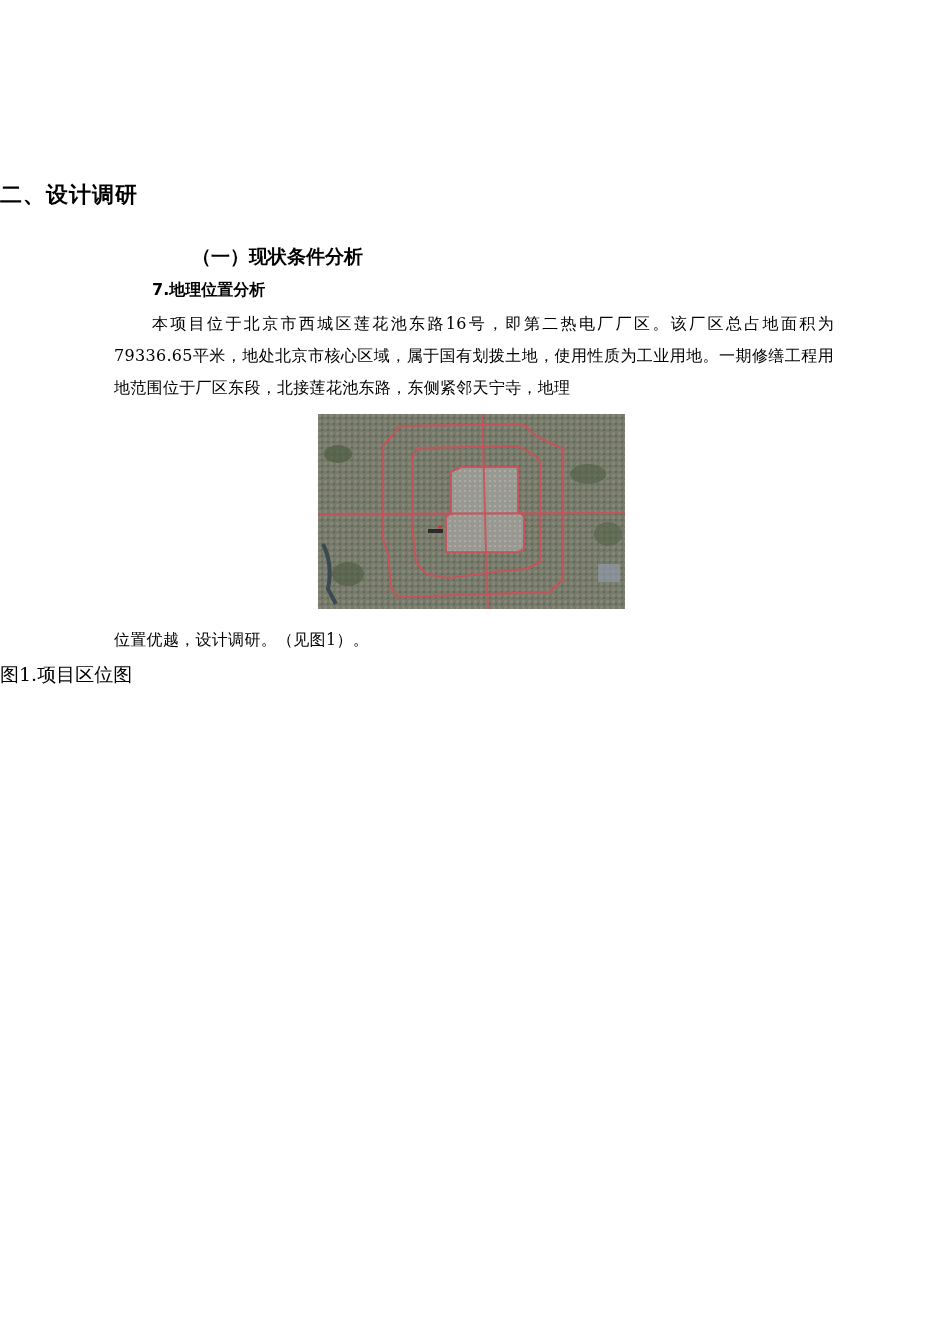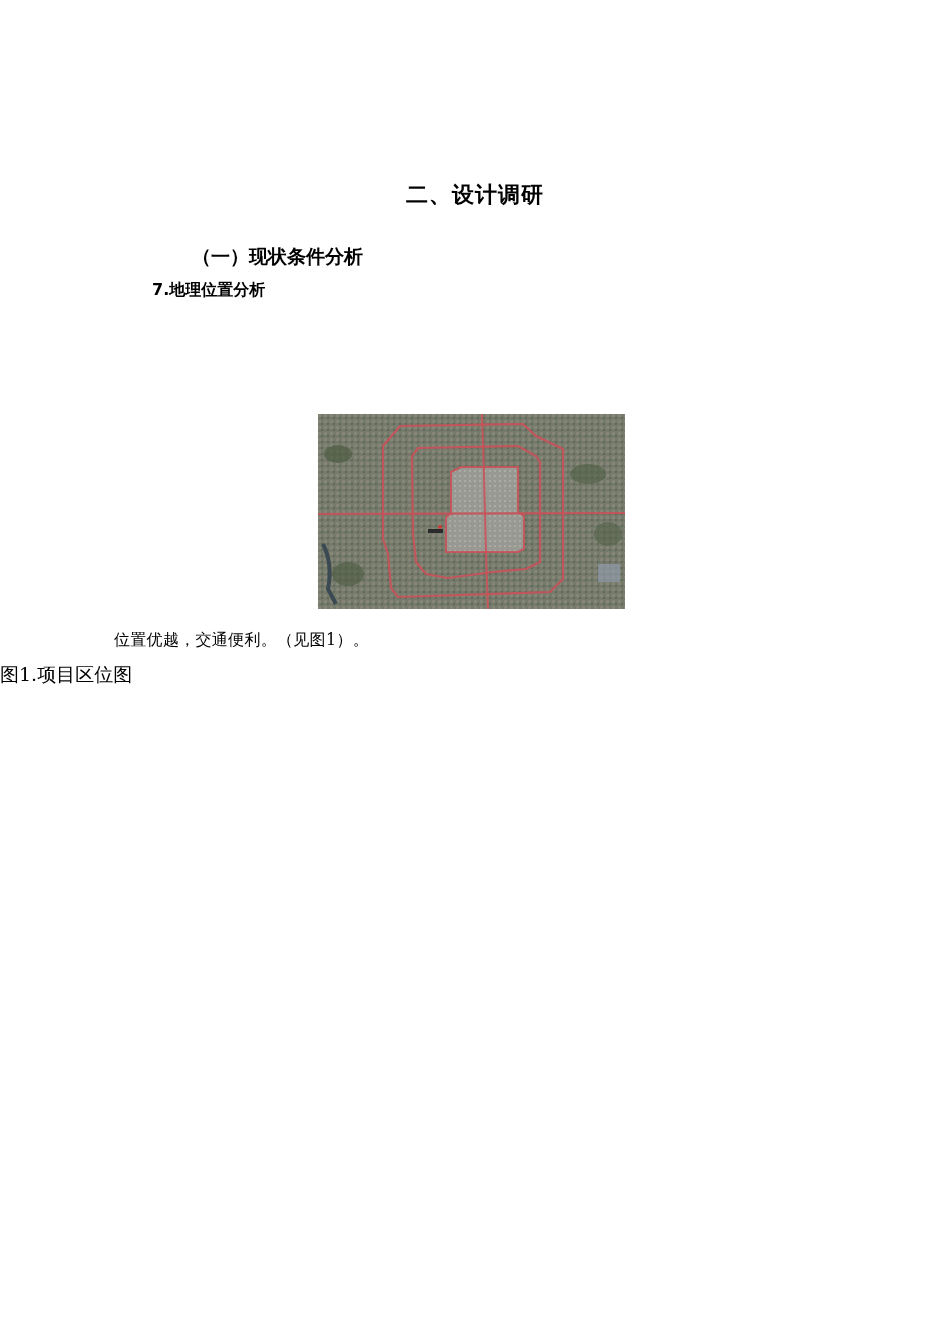--- a/index.html
+++ b/index.html
@@ -4,21 +4,21 @@
   <style>
     html, body { margin: 0; padding: 0; background: #ffffff; }
     body {
       width: 950px; height: 1344px; position: relative; overflow: hidden;
       font-family: "DejaVu Serif", "Liberation Serif", serif;
       color: #000;
     }
     .page { position: absolute; left: 0; top: 0; width: 950px; height: 1344px; }
     .chapter-title {
       position: absolute; left: 0; width: 950px; top: 180px;
-      text-align: center; font-family: "DejaVu Sans", "Liberation Sans", sans-serif;
+      font-family: "DejaVu Sans", "Liberation Sans", sans-serif;
       font-weight: bold; font-size: 22px; letter-spacing: 1px;
     }
     .section-title {
       position: absolute; left: 160px; top: 244px;
       font-family: "DejaVu Sans", "Liberation Sans", sans-serif;
       font-weight: bold; font-size: 19px; margin-left: 32px;
     }
     .subsection-title {
       position: absolute; left: 152px; top: 280px;
       font-family: "DejaVu Sans", "Liberation Sans", sans-serif;
@@ -43,20 +43,21 @@
     }
   </style>
 </head>
 <body>
 
 <div class="page">
   <div class="chapter-title">二、设计调研</div>
   <div class="section-title">（一）现状条件分析</div>
   <div class="subsection-title">7.地理位置分析</div>
 
+  <div class="para indent p1">本项目位于北京市西城区莲花池东路16号，即第二热电厂厂区。该厂区总占地面积为79336.65平米，地处北京市核心区域，属于国有划拨土地，使用性质为工业用地。一期修缮工程用地范围位于厂区东段，北接莲花池东路，东侧紧邻天宁寺，地理</div>
 
   <div class="figure">
     <svg width="307" height="195" viewBox="0 0 307 195">
       <defs>
         <pattern id="grid" width="6" height="6" patternUnits="userSpaceOnUse">
           <rect width="6" height="6" fill="#767a6c"></rect>
           <rect x="0" y="0" width="3" height="3" fill="#858676"></rect>
           <rect x="3" y="3" width="2" height="2" fill="#5e6a55"></rect>
         </pattern>
         <pattern id="grid2" width="5" height="5" patternUnits="userSpaceOnUse">
@@ -83,16 +84,16 @@
 
       <line x1="0" y1="100" x2="307" y2="99" stroke="#c9525a" stroke-width="2.2" opacity="0.9"></line>
 
       <path d="M164 0 L166 60 L168 140 L170 195" stroke="#c9525a" stroke-width="2" fill="none" opacity="0.9"></path>
 
       <rect x="110" y="115" width="15" height="4" fill="#2a2a2a"></rect>
       <circle cx="122" cy="113" r="1.8" fill="#e03030"></circle>
     </svg>
   </div>
 
-  <div class="para p1b">位置优越，交通便利。（见图1）。</div>
+  <div class="para p1b">位置优越，设计调研。（见图1）。</div>
   <div class="caption">图1.项目区位图</div>
 
 </div>
 
 </body></html>

